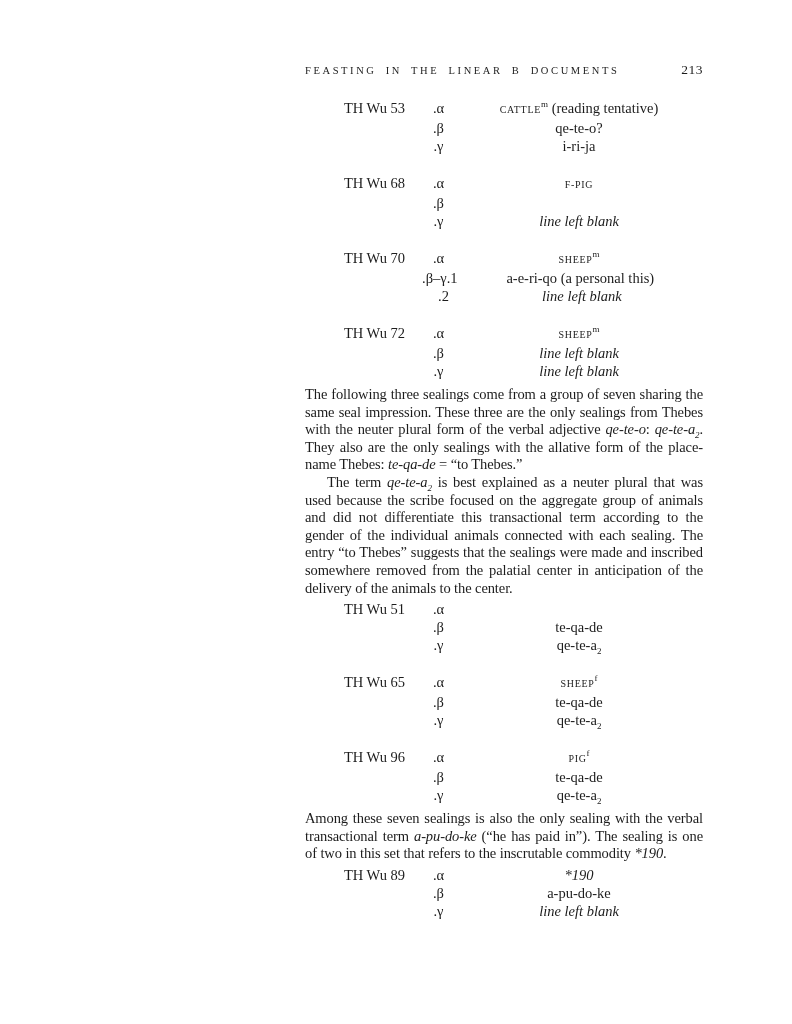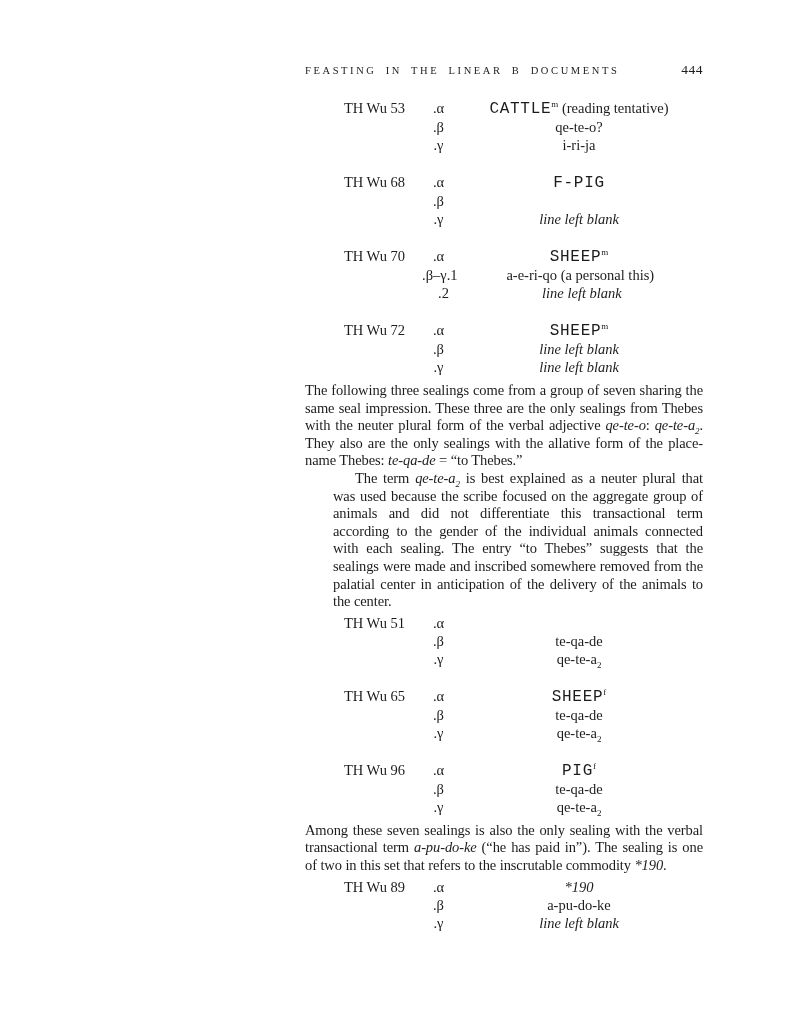--- a/index.html
+++ b/index.html
@@ -72,39 +72,38 @@
   
   .sec-paragraphs{margin:0 0 3px 0;}
   .para{
     margin:0;
     text-align:justify;
     font-size:14.5px;
     line-height:17.6px;
     letter-spacing:-0.1px;
     hyphens:auto;
   }
-  .para.indent{text-indent:22px;margin-left:28px;}
+  .para.indent{text-indent:22px;}
   
   .sc{
-    font-size:16px;
+    font-size:10px;
     letter-spacing:0.7px;
-    font-family:Liberation Mono, monospace;
   }
   i,.it{font-style:italic;}
   sup{font-size:9px;line-height:0;vertical-align:super;}
   sub{font-size:9px;line-height:0;vertical-align:sub;}
 </style>
 </head>
 <body>
 
 <div class="page">
   <div class="content-col">
     <header class="running-head">
       <span class="rh-title">FEASTING IN THE LINEAR B DOCUMENTS</span>
-      <span class="rh-page">444</span>
+      <span class="rh-page">213</span>
     </header>
     <main id="content">
         <section class="sec sec-entries">
           <div class="entry">
             <div class="entry-label">TH Wu 53</div>
             <div class="entry-lines">
               <div class="entry-line">
                 <span class="marker">.α</span>
                 <span class="line-text"><span class="sc">CATTLE</span><sup>m</sup><span> (reading tentative)</span></span>
               </div>

